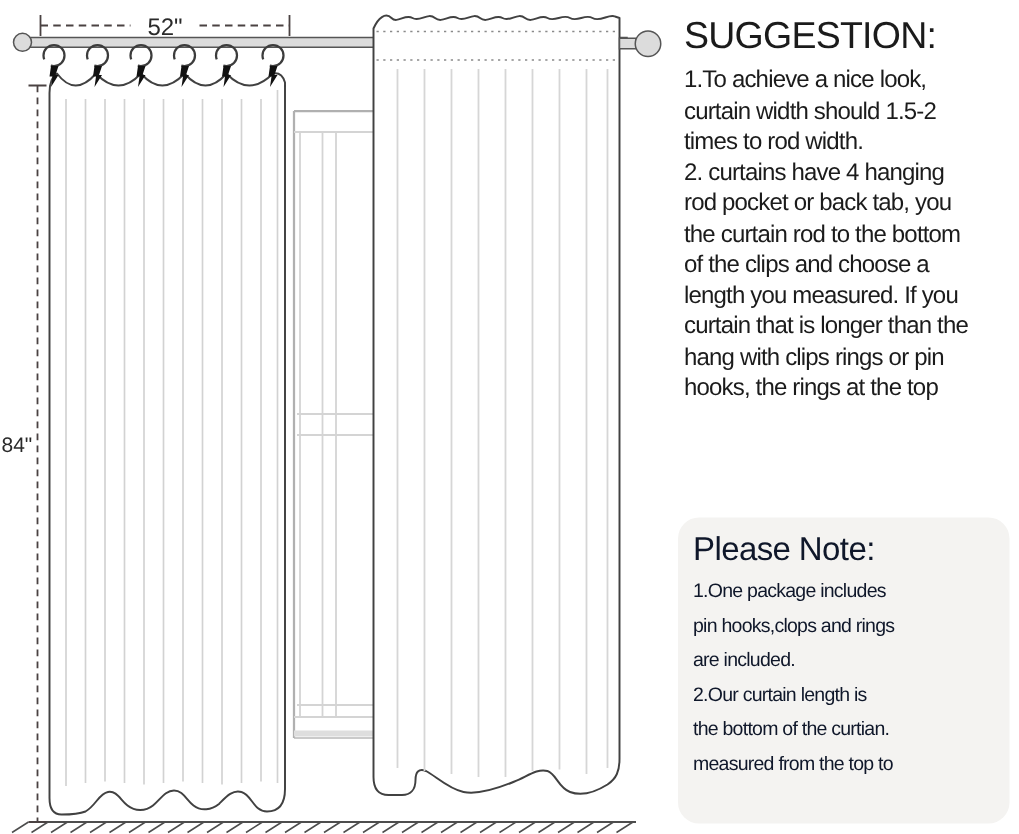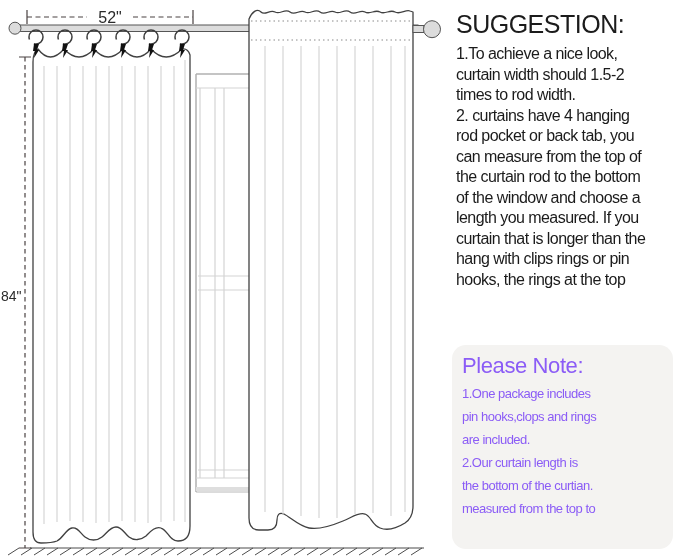--- a/index.html
+++ b/index.html
@@ -7,21 +7,21 @@
     width:679px;height:556px;position:relative;background:#ffffff;
     font-family:"Liberation Sans",sans-serif;overflow:hidden;
   }
   .diagram{position:absolute;left:0;top:0;}
   .text-col{position:absolute;left:456px;top:10px;width:222px;color:#1b1b1b;}
   .sg-title{font-size:25px;font-weight:400;letter-spacing:-0.5px;margin:0 3px 5px 0;white-space:nowrap;}
   .sg-line{font-size:16px;line-height:20.5px;letter-spacing:-0.55px;white-space:nowrap;}
   .note-box{
     position:absolute;left:452px;top:345px;width:221px;height:204px;
     background:#f4f3f1;border-radius:14px;box-sizing:border-box;
-    padding:8px 0 0 10px;color:#8b5cf6;
+    padding:8px 0 0 10px;color:#0f172a;
   }
   .note-title{font-size:22px;font-weight:400;letter-spacing:-0.4px;margin:0 0 3px 0;white-space:nowrap;}
   .note-line{font-size:13px;line-height:23px;letter-spacing:-0.5px;white-space:nowrap;}
   svg text{font-family:"Liberation Sans",sans-serif;fill:#2a2a2a;}
 </style>
 </head>
 <body>
 
 <svg class="diagram" width="450" height="556" viewBox="0 0 450 556">
 
@@ -124,23 +124,22 @@
 </svg>
 
 <div class="text-col">
   <div class="sg-title">SUGGESTION:</div>
   <div>
       <div class="sg-line">1.To achieve a nice look,</div>
       <div class="sg-line">curtain width should 1.5-2</div>
       <div class="sg-line">times to rod width.</div>
       <div class="sg-line">2. curtains have 4 hanging</div>
       <div class="sg-line">rod pocket or back tab, you</div>
-      <div class="sg-line">can measure from the top of</div>
       <div class="sg-line">the curtain rod to the bottom</div>
-      <div class="sg-line">of the window and choose a</div>
+      <div class="sg-line">of the clips and choose a</div>
       <div class="sg-line">length you measured. If you</div>
       <div class="sg-line">curtain that is longer than the</div>
       <div class="sg-line">hang with clips rings or pin</div>
       <div class="sg-line">hooks, the rings at the top</div>
     </div>
 </div>
 
 <div class="note-box">
   <div class="note-title">Please Note:</div>
   <div>

